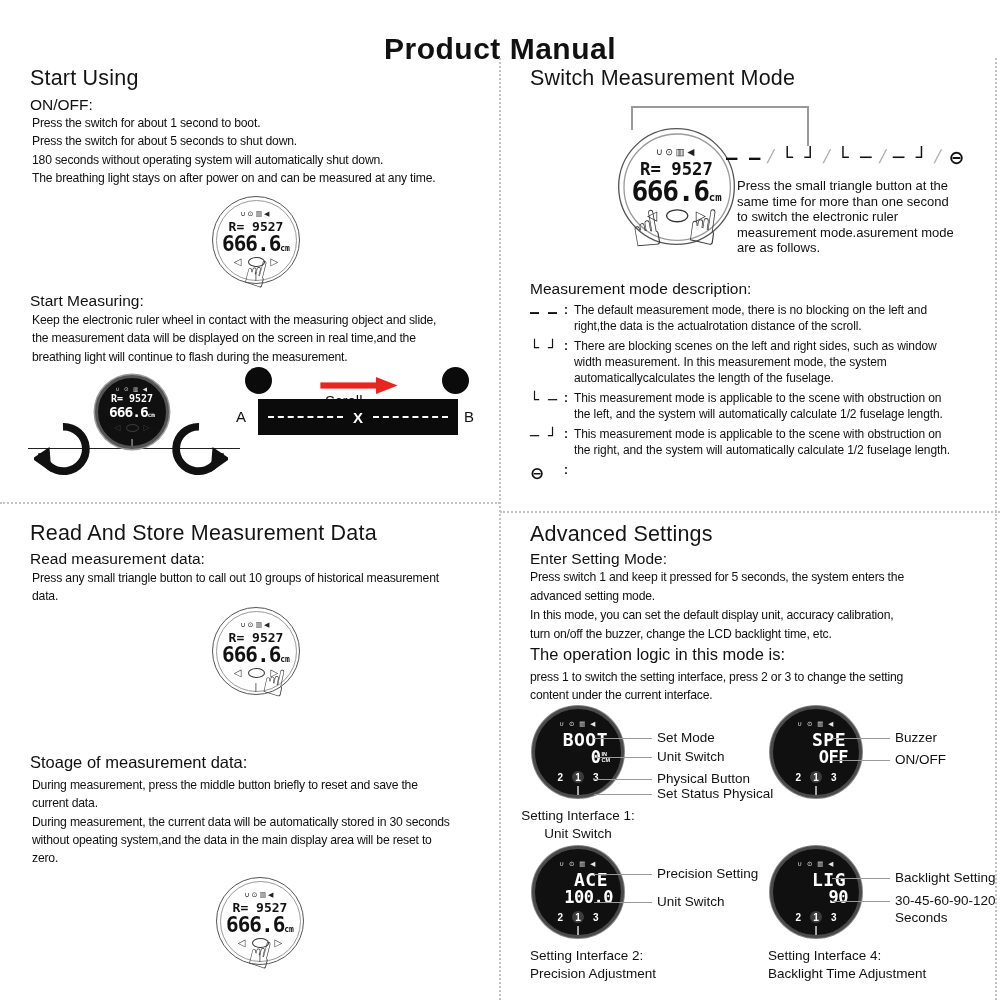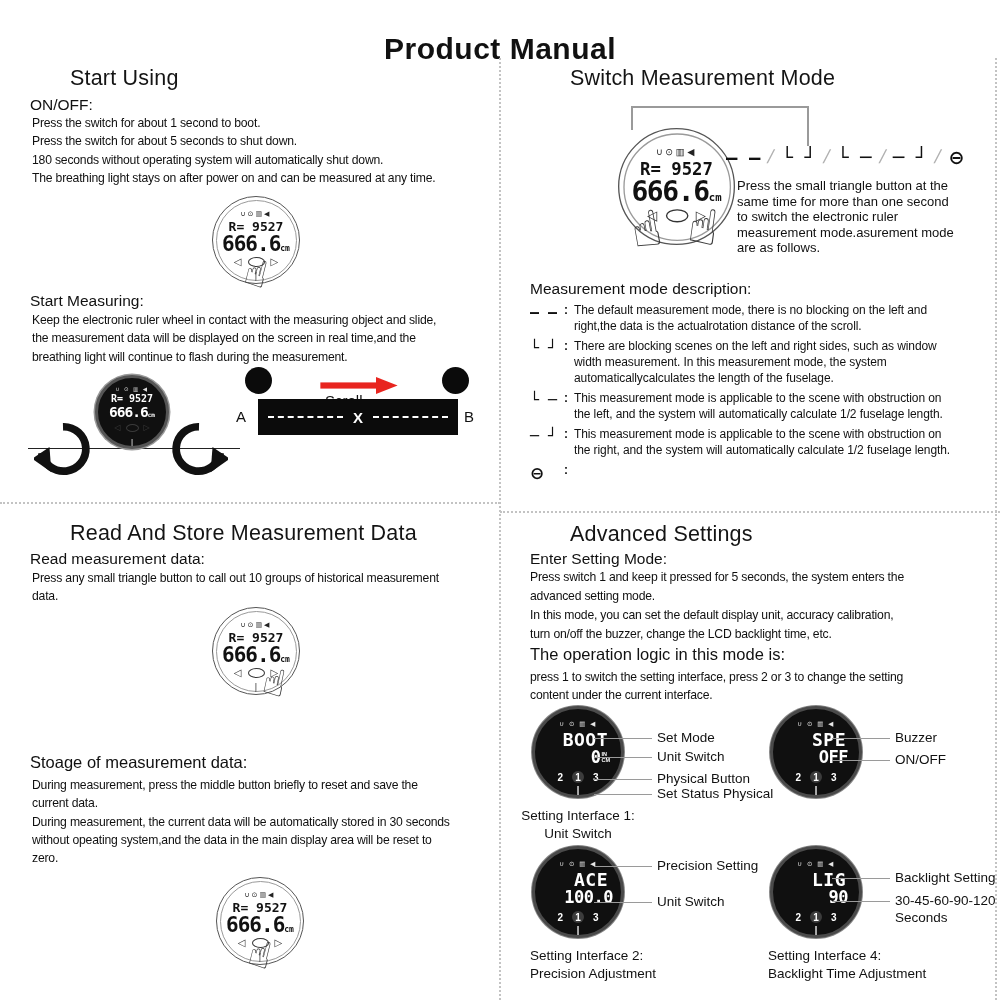--- a/index.html
+++ b/index.html
@@ -3,21 +3,21 @@
 <meta charset="utf-8">
 <style>
   * { margin:0; padding:0; box-sizing:border-box; }
   html,body { width:1000px; height:1000px; }
   body { position:relative; overflow:hidden; background:#fff; color:#111;
          font-family:"Liberation Sans", sans-serif; }
   .abs { position:absolute; }
 
   
   .h1 { font-size:30px; font-weight:bold; width:100%; text-align:center; letter-spacing:.5px; }
-  .h2 { font-size:21.5px; color:#141414; letter-spacing:.2px;margin-left:40px; }
+  .h2 { font-size:21.5px; color:#141414; letter-spacing:.2px; }
   .h3 { font-size:15.5px; }
   .h3b{ font-size:16.5px; }
   .body { font-size:12.2px; line-height:1.5; letter-spacing:-0.2px; white-space:pre; color:#101010; }
 
   
   .dotv { border-left:2px dotted #c3c3c3; width:0; }
   .doth { border-top:2px dotted #c3c3c3; height:0; }
 
   
   .dw { position:absolute; width:88px; height:88px; border:1.5px solid #555;
@@ -359,21 +359,21 @@
     <div class="sd-val" style="right:8px;">
         <span>100.0</span>
       </div>
     <div class="sd-btns">
         <span>2</span>
         <span class="sd-btn1">1</span>
         <span>3</span>
       </div>
     <div class="sd-ind">|</div>
   </div>
-  <div class="callout" style="top:12px;">
+  <div class="callout" style="top:20px;">
       <span class="cl"></span>
       <span class="clab">Precision Setting</span>
     </div>
   <div class="callout" style="top:48px;">
       <span class="cl"></span>
       <span class="clab">Unit Switch</span>
     </div>
   <div class="cap left">Setting Interface 2:
 Precision Adjustment</div>
 </div>

